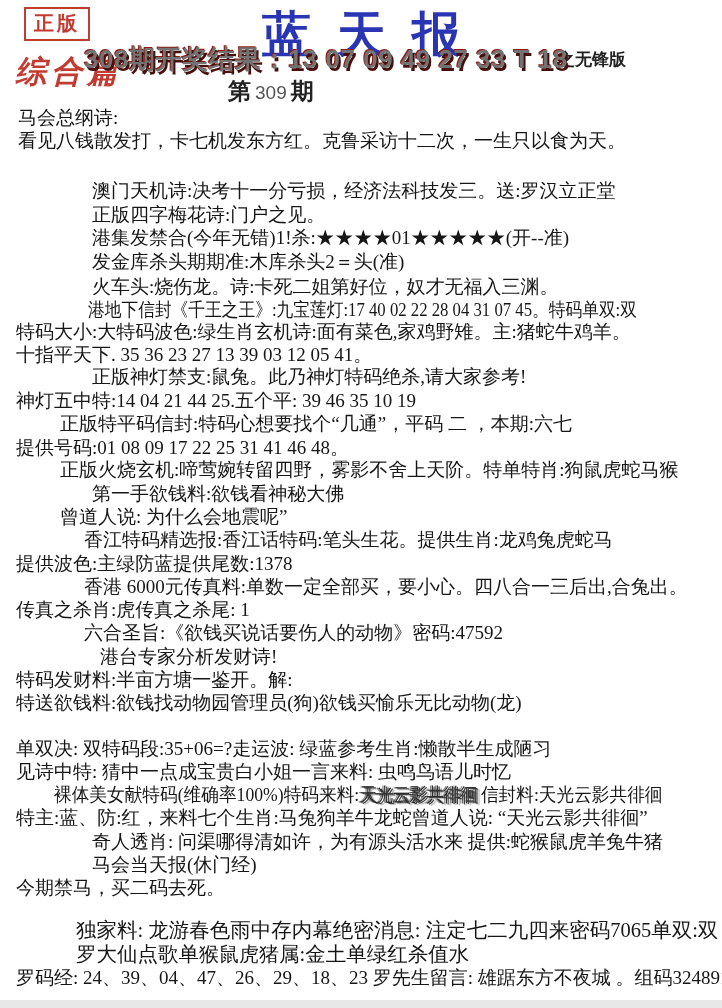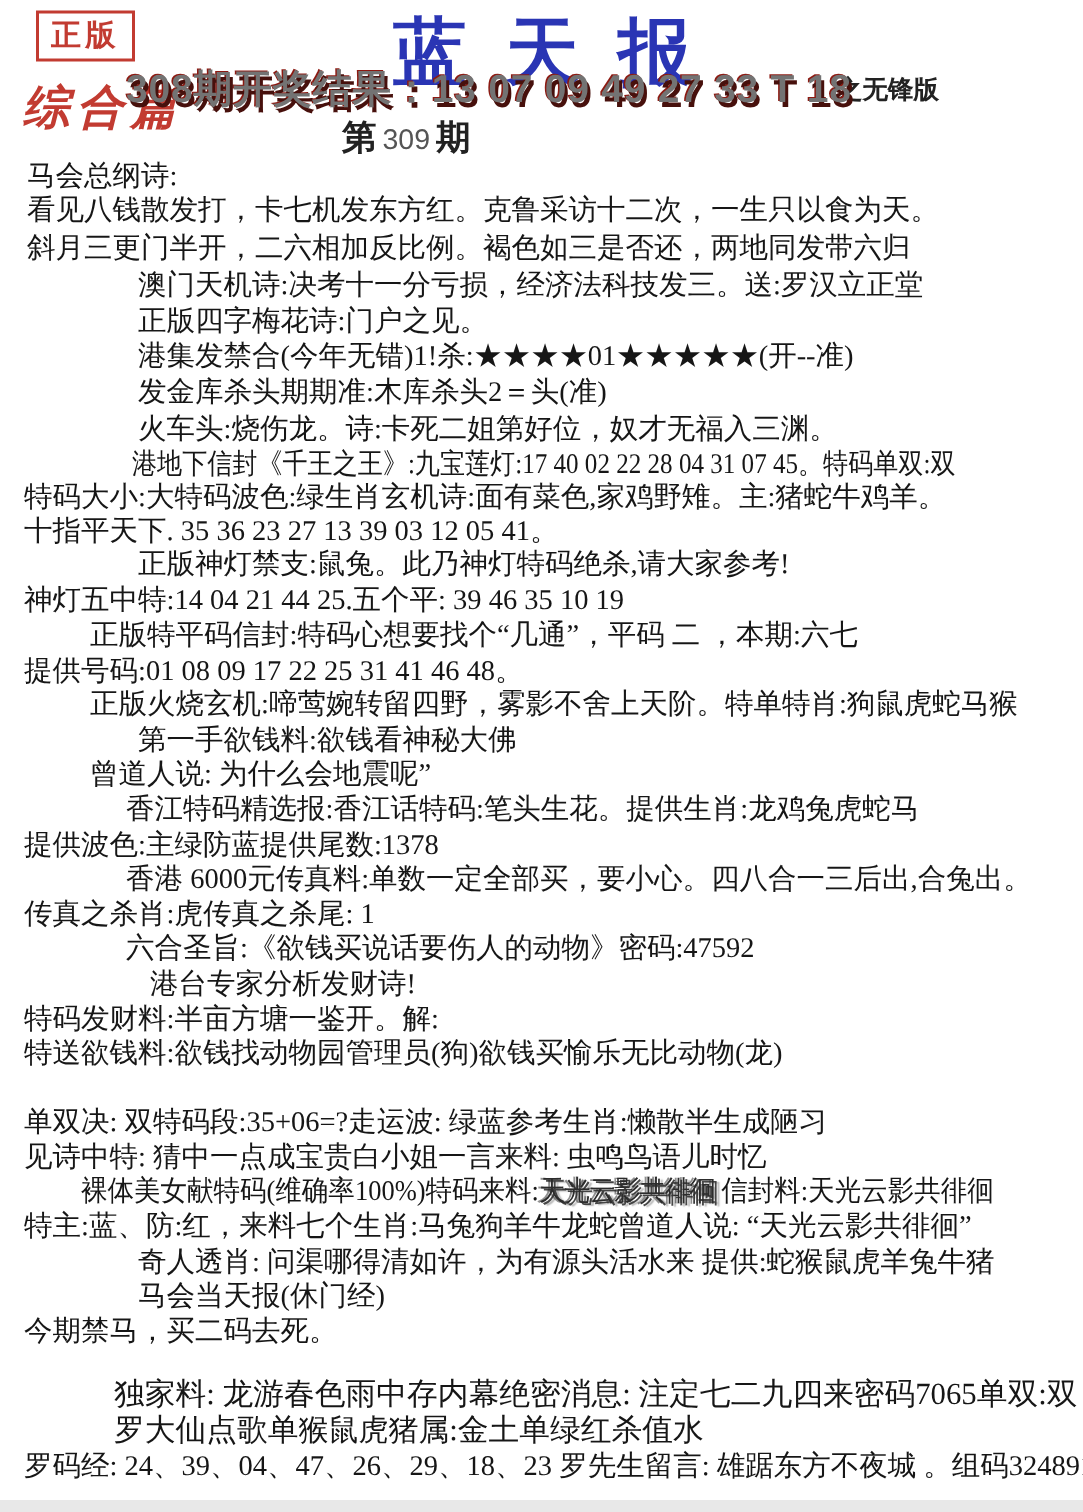--- a/index.html
+++ b/index.html
@@ -66,21 +66,20 @@
   <div class="paper-title">蓝天报</div>
   <div class="result-banner">308期开奖结果：13 07 09 49 27 33 T 18</div>
   <div class="edition">之无锋版</div>
   <div class="section-label">综合篇</div>
   <div class="issue">
     <span>第</span><span class="num">309</span><span>期</span>
   </div>
 
   <div class="ln" style="top:106px;left:18px">马会总纲诗:</div>
   <div class="ln" style="top:129px;left:18px">看见八钱散发打，卡七机发东方红。克鲁采访十二次，一生只以食为天。</div>
-  <div class="ln" style="top:154px;left:18px">斜月三更门半开，二六相加反比例。褐色如三是否还，两地同发带六归</div>
   <div class="ln" style="top:203px;left:92px">正版四字梅花诗:门户之见。</div>
   <div class="ln" style="top:179px;left:92px">澳门天机诗:决考十一分亏损，经济法科技发三。送:罗汉立正堂</div>
   <div class="ln" style="top:226px;left:92px">港集发禁合(今年无错)1!杀:★★★★01★★★★★(开--准)</div>
   <div class="ln" style="top:250px;left:92px">发金库杀头期期准:木库杀头2＝头(准)</div>
   <div class="ln" style="top:275px;left:92px">火车头:烧伤龙。诗:卡死二姐第好位，奴才无福入三渊。</div>
   <div class="ln tighter" style="top:298px;left:88px">港地下信封《千王之王》:九宝莲灯:17 40 02 22 28 04 31 07 45。特码单双:双</div>
   <div class="ln" style="top:320px;left:16px">特码大小:大特码波色:绿生肖玄机诗:面有菜色,家鸡野雉。主:猪蛇牛鸡羊。</div>
   <div class="ln" style="top:343px;left:16px">十指平天下. 35 36 23 27 13 39 03 12 05 41。</div>
   <div class="ln" style="top:365px;left:92px">正版神灯禁支:鼠兔。此乃神灯特码绝杀,请大家参考!</div>
   <div class="ln" style="top:389px;left:16px">神灯五中特:14 04 21 44 25.五个平: 39 46 35 10 19</div>

